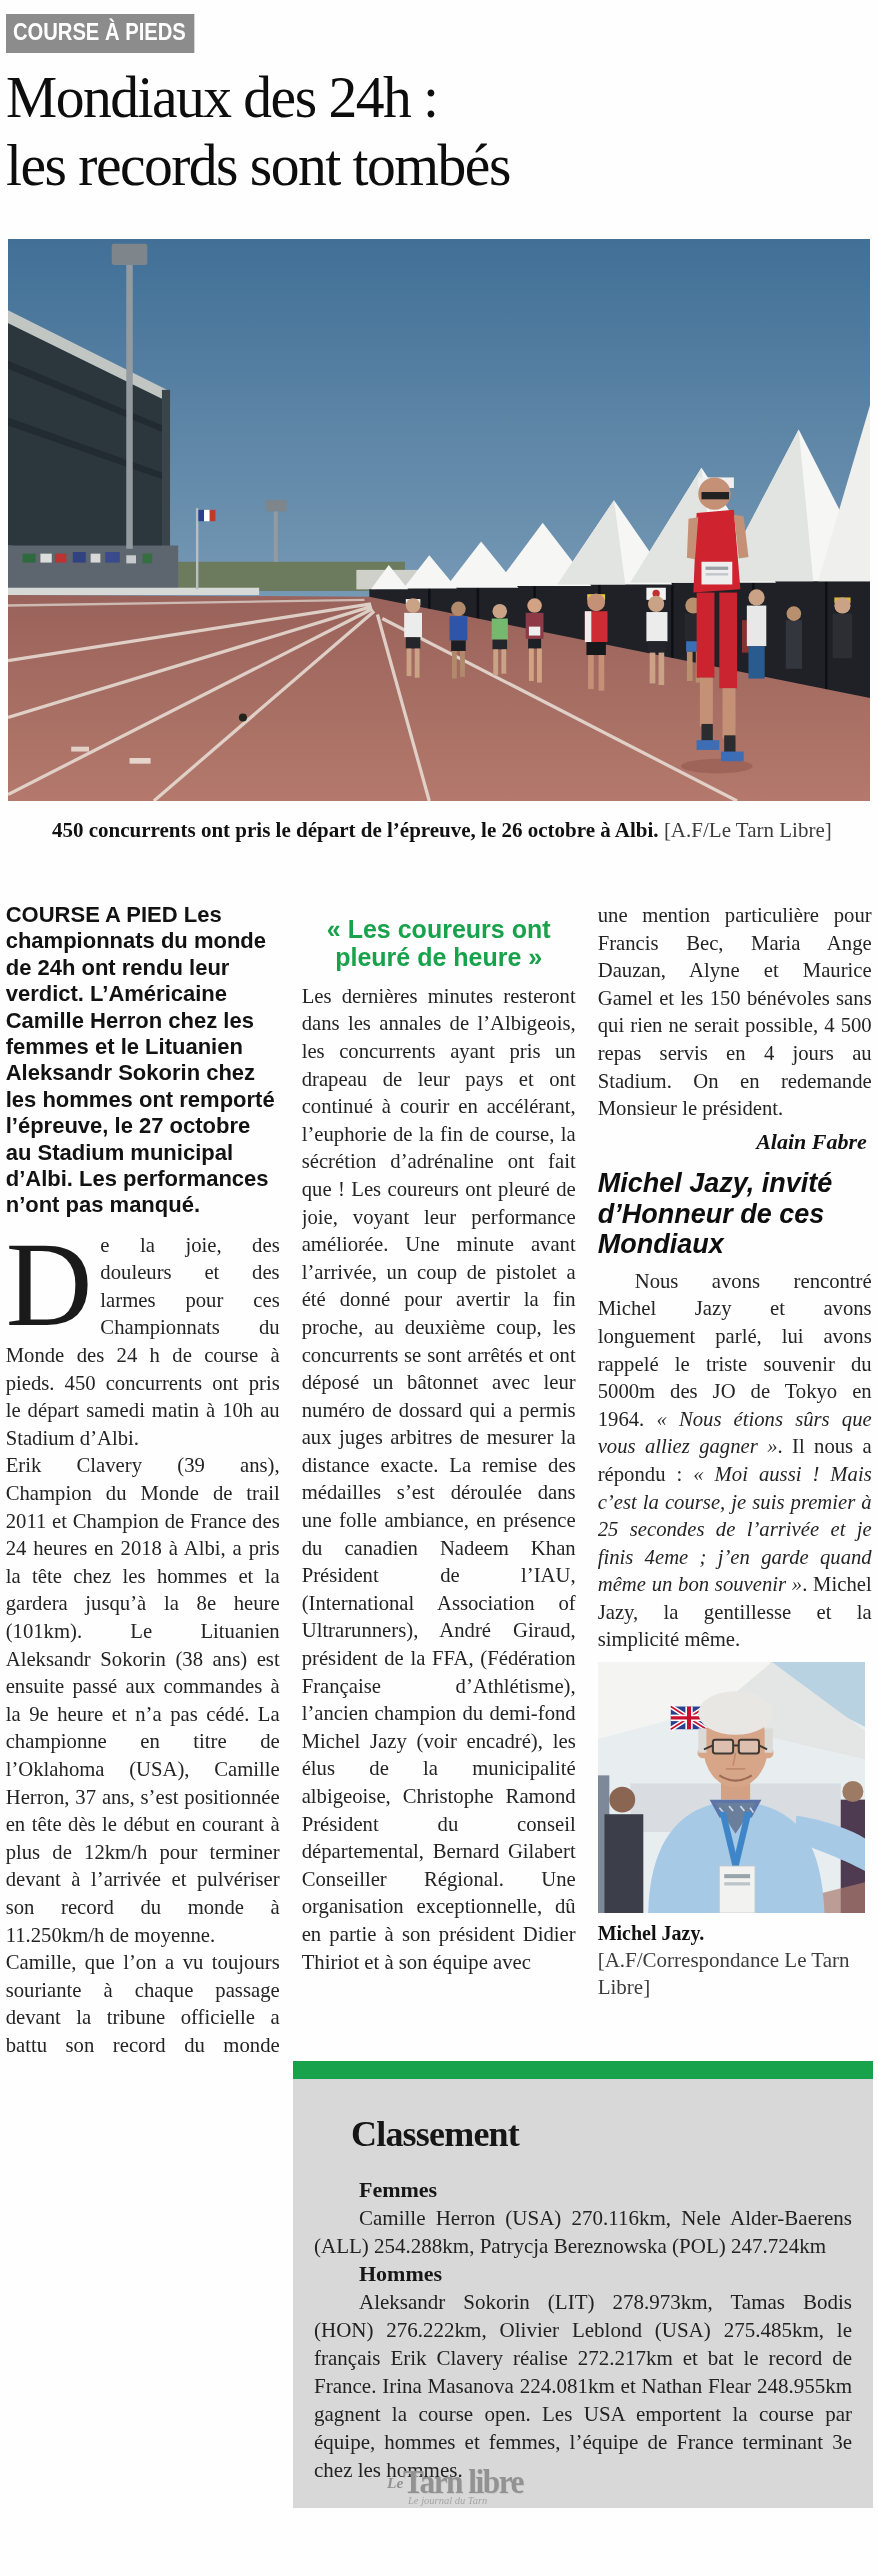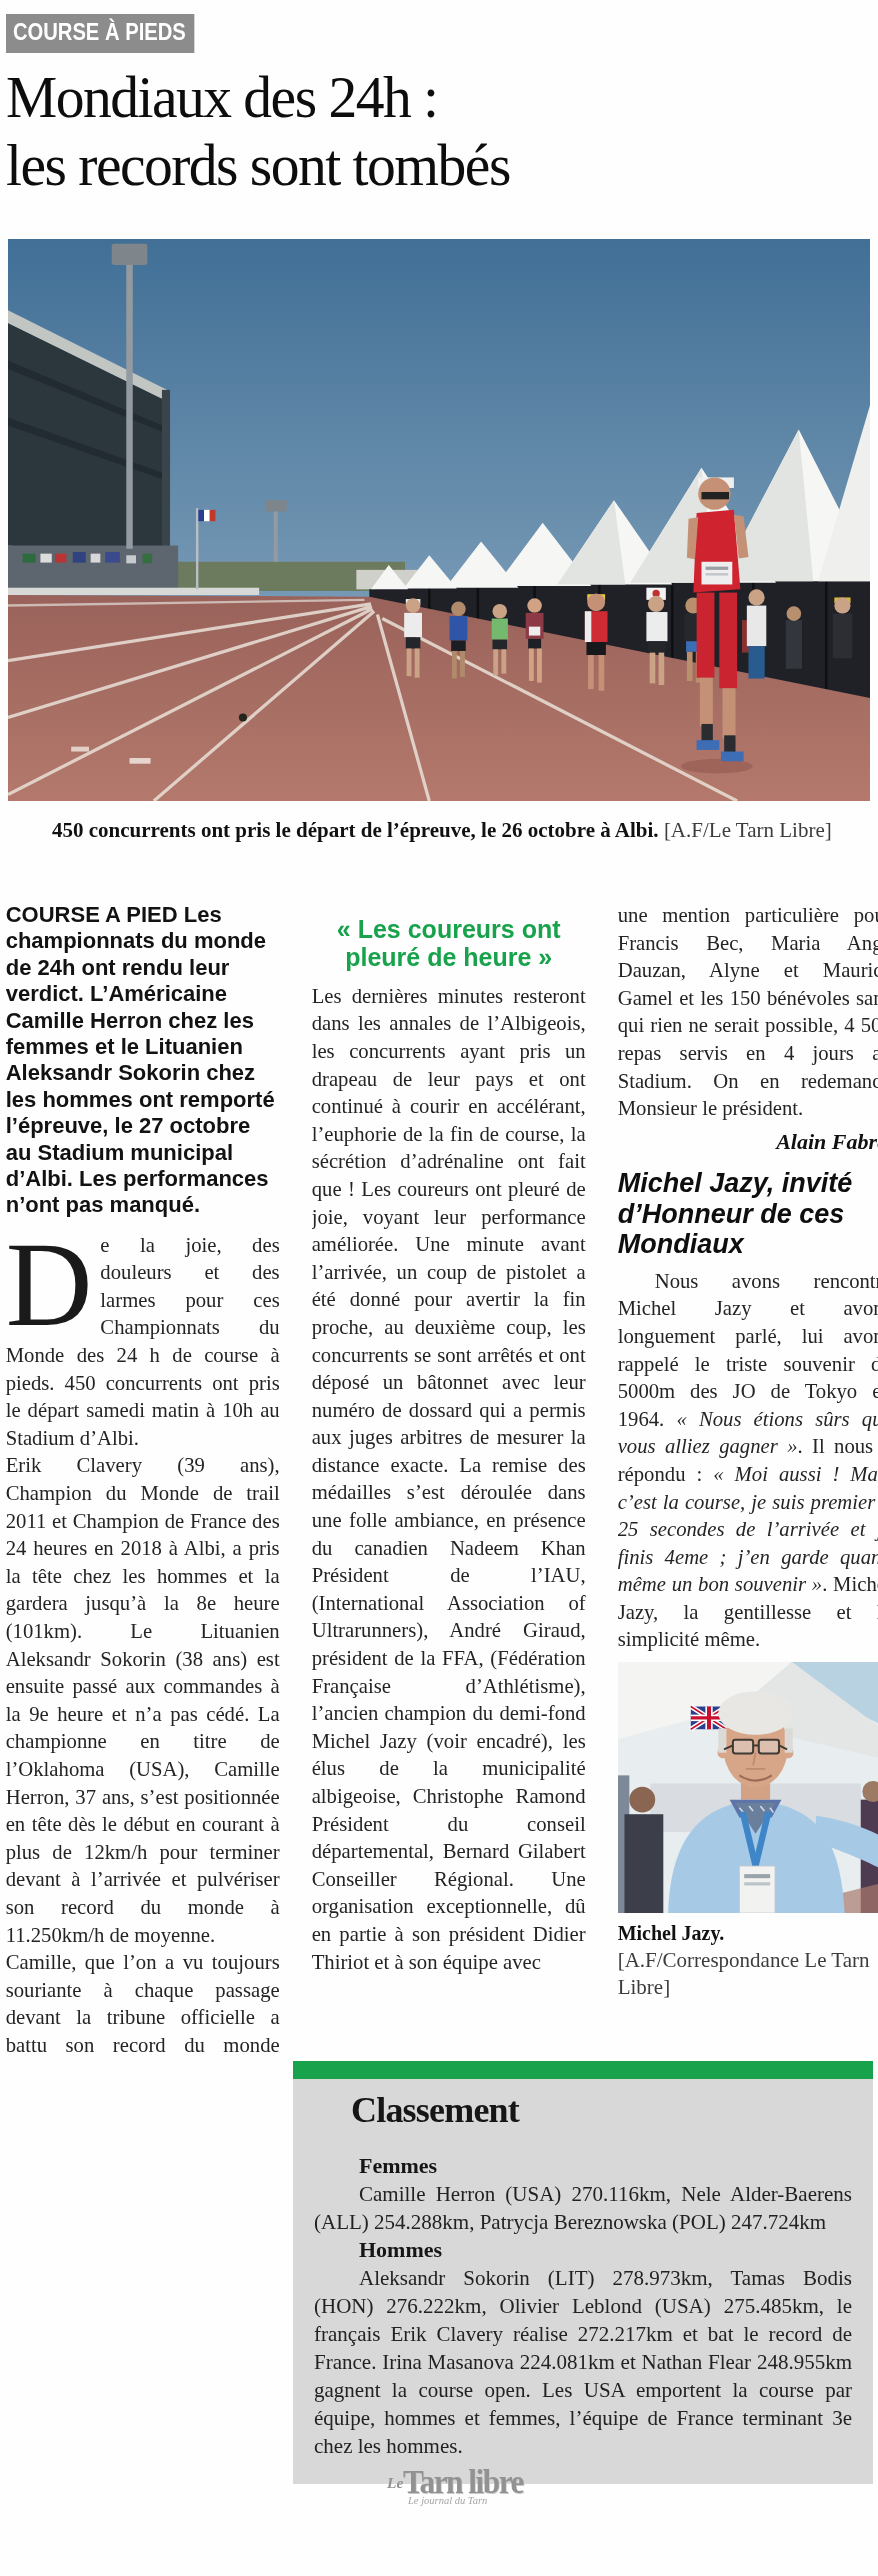--- a/index.html
+++ b/index.html
@@ -18,21 +18,21 @@
   .hl-line{display:block;transform:scaleX(.96);transform-origin:left;}
 
   
   .hero{position:absolute;left:8px;top:239px;width:862px;height:562px;overflow:hidden;background:#6b8aa5;}
   .hero svg{display:block;width:100%;height:100%;}
   .hero-caption{position:absolute;left:8px;top:817px;width:862px;font-size:21px;line-height:1.25;margin-left:44px;}
   .cap-bold{font-weight:bold;color:#111;}
   .cap-credit{color:#3c3c3c;font-size:21px;}
 
   
-  .cols{position:absolute;left:5.7px;top:894px;width:867px;display:flex;gap:32px;}
+  .cols{position:absolute;left:5.7px;top:894px;width:867px;display:flex;gap:22px;}
   .col{width:274px;flex:none;height:1161px;overflow:hidden;}
   p{margin:0;}
   .lead{font-family:"Liberation Sans", sans-serif;font-weight:bold;font-size:22px;
         line-height:1.2;color:#121212;margin:8px 0 13px 0;}
   .body{font-size:20.7px;line-height:27.6px;text-align:justify;color:#242424;hyphens:auto;}
   .dropcap{float:left;font-size:120px;line-height:.78;padding:6.5px 8px 0 0;color:#1a1a1a;}
   .subhead{font-family:"Liberation Sans", sans-serif;font-weight:bold;color:#17a24b;
            font-size:25px;line-height:1.13;text-align:center;margin:21px 0 11.3px 0;}
   .byline{text-align:right;font-weight:bold;font-style:italic;font-size:22px;
           margin:6.5px 4.9px 1.6px 0;color:#111;}
@@ -40,21 +40,21 @@
                 font-size:27px;line-height:1.13;color:#0e0e0e;margin:13px 0 9.7px 0;}
   .indent{text-indent:37px;}
   .it{font-style:italic;}
   .jazy-photo{width:267px;height:251px;margin-top:8px;overflow:hidden;background:#dfe6ea;}
   .jazy-photo svg{display:block;width:100%;height:100%;}
   .jazy-caption{font-size:20px;line-height:1.28;margin-top:8px;color:#333;}
 
   
   .classement{position:absolute;left:293px;top:2061px;width:580px;}
   .class-bar{height:18px;background:#17a24b;}
-  .class-body{background:#d8d8d8;padding:3px 21px 24px 21px;}
+  .class-body{background:#d8d8d8;padding:27px 21px 24px 21px;}
   .class-title{font-size:36px;font-weight:bold;color:#161616;margin:6.5px 0 21px 37px;
                letter-spacing:-0.8px;}
   .class-label{font-weight:bold;font-size:22px;text-indent:45px;line-height:28px;color:#161616;}
   .class-text{font-size:21px;line-height:28px;text-align:justify;text-indent:45px;color:#222;}
 
   
   .footer{position:absolute;left:387px;top:2463px;display:flex;align-items:flex-end;gap:36px;}
   .tl-logo{position:relative;white-space:nowrap;color:#929292;font-family:"Liberation Serif",serif;}
   .tl-le{font-size:15.4px;font-weight:bold;font-style:italic;vertical-align:4.9px;}
   .tl-name{font-size:34px;font-weight:bold;letter-spacing:-1.6px;transform:scaleX(.92);

